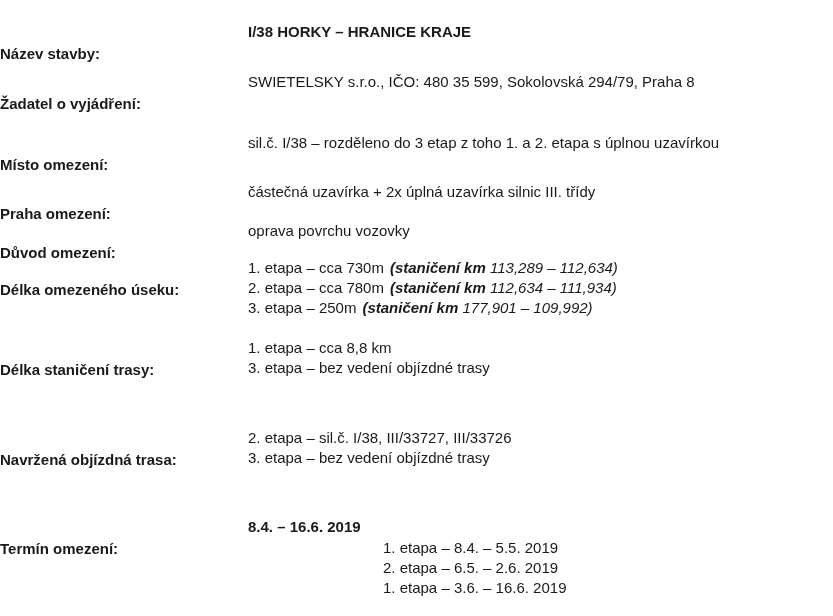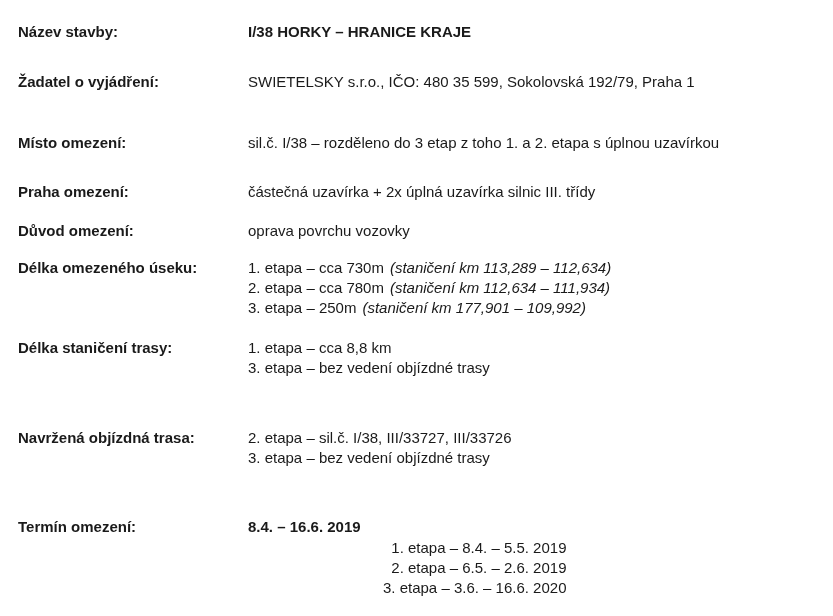--- a/index.html
+++ b/index.html
@@ -16,66 +16,66 @@
       color: #1a1a1a;
       font-size: 15px;
     }
     .row {
       position: absolute;
       left: 0;
       width: 833px;
     }
     .label {
       position: absolute;
-      left: 18px;
+      left: 0;
       font-weight: bold;
       white-space: nowrap;
       line-height: 20px;
+      margin-top: 22px;
     }
     .value {
       position: absolute;
       left: 248px;
       white-space: nowrap;
       line-height: 20px;
     }
     .value.bold {
       font-weight: bold;
     }
     .line {
       display: block;
       height: 20px;
       line-height: 20px;
     }
     .note {
       font-style: italic;
       margin-left: 6px;
     }
     .note .kw {
-      font-weight: normal;
+      font-weight: bold;
       text-align: right;
     }
     .sub {
       position: absolute;
       left: 383px;
       white-space: nowrap;
       line-height: 20px;
-      text-align: right;
     }
   </style>
 </head>
 <body>
 
 <div class="row" style="top:22px;">
   <span class="label">Název stavby:</span>
   <span class="value bold">I/38 HORKY – HRANICE KRAJE</span>
 </div>
 
 <div class="row" style="top:72px;">
   <span class="label">Žadatel o vyjádření:</span>
-  <span class="value">SWIETELSKY s.r.o.,  IČO: 480 35 599, Sokolovská 192/79, Praha 1</span>
+  <span class="value">SWIETELSKY s.r.o.,  IČO: 480 35 599, Sokolovská 294/79, Praha 8</span>
 </div>
 
 <div class="row" style="top:133px;">
   <span class="label">Místo omezení:</span>
   <span class="value">sil.č. I/38 – rozděleno do 3 etap z toho 1. a 2. etapa s úplnou uzavírkou</span>
 </div>
 
 <div class="row" style="top:182px;">
   <span class="label">Praha omezení:</span>
   <span class="value">částečná uzavírka + 2x úplná uzavírka silnic III. třídy</span>
@@ -116,15 +116,15 @@
     <span class="line">3. etapa – bez vedení objízdné trasy</span>
   </div>
 </div>
 
 <div class="row" style="top:517px;">
   <span class="label">Termín omezení:</span>
   <span class="value bold">8.4. – 16.6. 2019</span>
   <div class="sub" style="top:21px;">
     <span class="line">1. etapa – 8.4. – 5.5. 2019</span>
     <span class="line">2. etapa – 6.5. – 2.6. 2019</span>
-    <span class="line">3. etapa – 3.6. – 16.6. 2020</span>
+    <span class="line">1. etapa – 3.6. – 16.6. 2019</span>
   </div>
 </div>
 
 </body></html>

